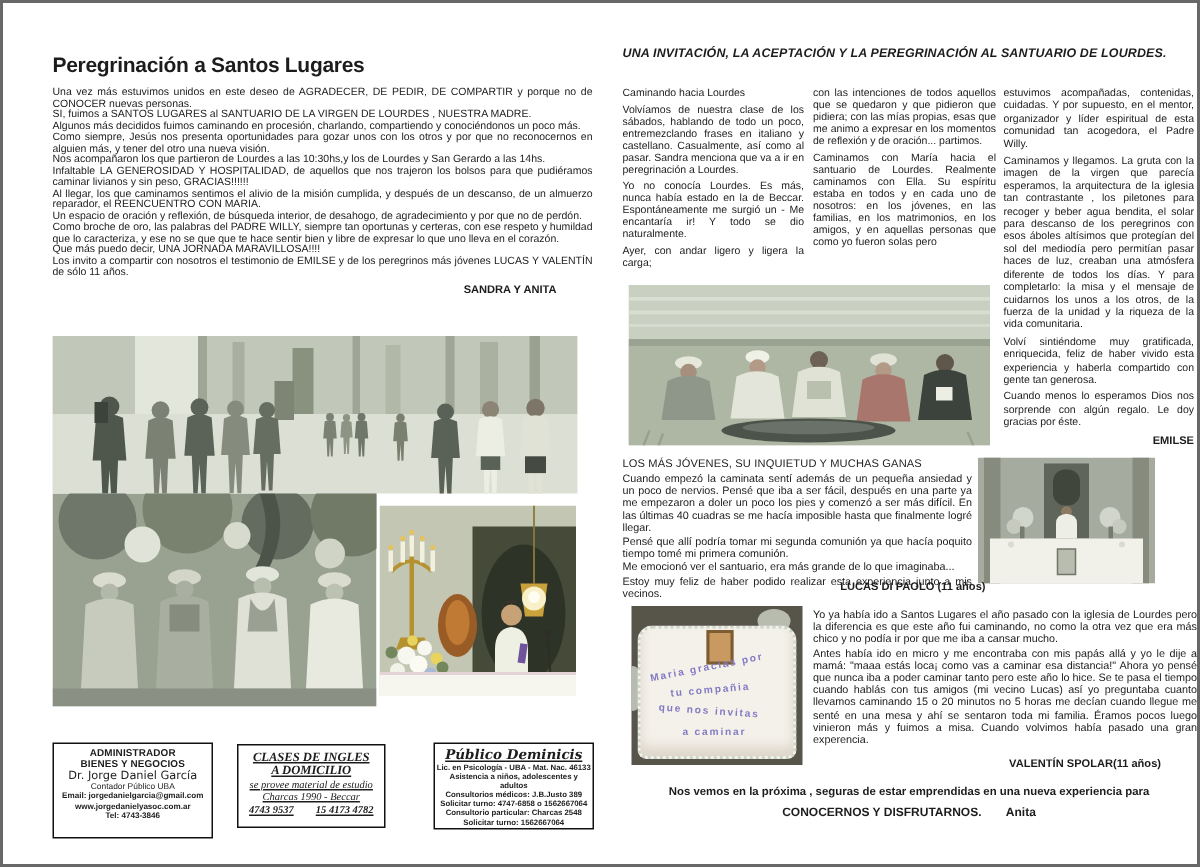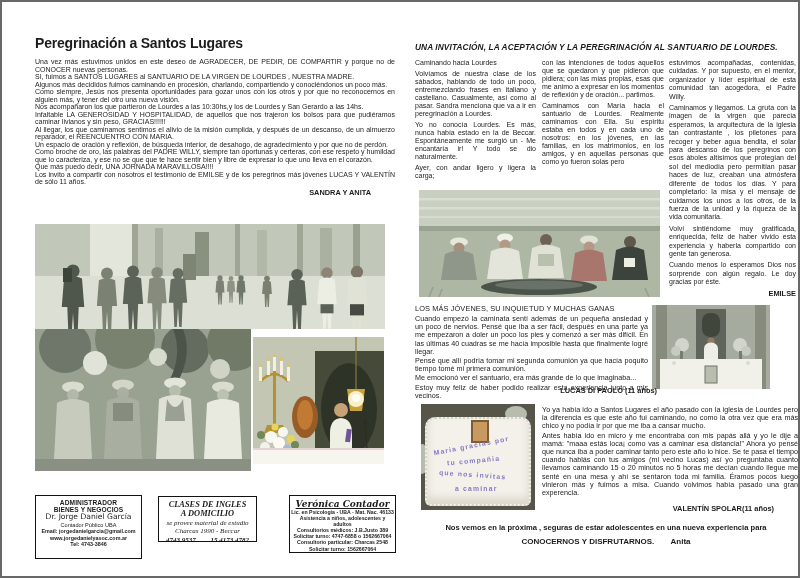--- a/index.html
+++ b/index.html
@@ -205,42 +205,42 @@
   <div class="abs adbox ad1" style="left:33px;top:493px;width:107px;height:64px;">
     <div class="t">ADMINISTRADOR</div>
     <div class="t">BIENES Y NEGOCIOS</div>
     <div class="n">Dr. Jorge Daniel García</div>
     <div class="c">Contador Público UBA</div>
     <div class="s">Email: jorgedanielgarcia@gmail.com</div>
     <div class="s">www.jorgedanielyasoc.com.ar</div>
     <div class="s">Tel: 4743-3846</div>
   </div>
 
-  <div class="abs adbox ad2" style="left:156px;top:494px;width:99px;height:46px;">
+  <div class="abs adbox ad2" style="left:156px;top:494px;width:99px;height:56px;text-decoration:underline;">
     <div class="t">CLASES DE INGLES</div>
     <div class="t">A DOMICILIO</div>
     <div class="l">se provee material de estudio</div>
     <div class="l">Charcas 1990 - Beccar</div>
     <div class="ph">
       <span>4743 9537</span>
       <span>15 4173 4782</span>
     </div>
   </div>
 
   <div class="abs adbox ad3" style="left:287px;top:493px;width:107px;height:58px;">
-    <div class="t">Verónica Contador</div>
+    <div class="t">Público Deminicis</div>
     <div class="l">Lic. en Psicología - UBA - Mat. Nac. 46133</div>
     <div class="l">Asistencia a niños, adolescentes y adultos</div>
     <div class="l">Consultorios médicos: J.B.Justo 389</div>
     <div class="l">Solicitar turno: 4747-6858 o 1562667064</div>
     <div class="l">Consultorio particular: Charcas 2548</div>
     <div class="l">Solicitar turno: 1562667064</div>
   </div>
 
-  <div class="abs rp-header" style="left:413px;top:40px;">UNA INVITACIÓN, LA ACEPTACIÓN Y LA PEREGRINACIÓN AL SANTUARIO DE LOURDES.</div>
+  <div class="abs rp-header" style="left:413px;top:28px;">UNA INVITACIÓN, LA ACEPTACIÓN Y LA PEREGRINACIÓN AL SANTUARIO DE LOURDES.</div>
 
   <div class="abs col" style="left:413px;top:57px;width:121px;">
     <p>Caminando hacia Lourdes</p>
     <p>Volvíamos de nuestra clase de los sábados, hablando de todo un poco, entremezclando frases en italiano y castellano. Casualmente, así como al pasar. Sandra menciona que va a ir en peregrinación a Lourdes.</p>
     <p>Yo no conocía Lourdes. Es más, nunca había estado en la de Beccar. Espontáneamente me surgió un - Me encantaría ir! Y todo se dio naturalmente.</p>
     <p>Ayer, con andar ligero y ligera la carga;</p>
   </div>
 
   <div class="abs col" style="left:540px;top:57px;width:122px;">
     <p>con las intenciones de todos aquellos que se quedaron y que pidieron que pidiera; con las mías propias, esas que me animo a expresar en los momentos de reflexión y de oración... partimos.</p>
@@ -335,20 +335,20 @@
   </div>
 
   <div class="abs blk" style="left:540px;top:404px;width:256px;">
     <p>Yo ya había ido a Santos Lugares el año pasado con la iglesia de Lourdes pero la diferencia es que este año fui caminando, no como la otra vez que era más chico y no podía ir por que me iba a cansar mucho.</p>
     <p>Antes había ido en micro y me encontraba con mis papás allá y yo le dije a mamá: "maaa estás loca¡ como vas a caminar esa distancia!" Ahora yo pensé que nunca iba a poder caminar tanto pero este año lo hice. Se te pasa el tiempo cuando hablás con tus amigos (mi vecino Lucas) así yo preguntaba cuanto llevamos caminando 15 o 20 minutos no 5 horas me decían cuando llegue me senté en una mesa y ahí se sentaron toda mi familia. Éramos pocos luego vinieron más y fuimos a misa. Cuando volvimos había pasado una gran experencia.</p>
   </div>
 
   <div class="abs sig-abs" style="left:540px;top:502px;width:232px;">VALENTÍN SPOLAR(11 años)</div>
 
   <div class="abs rp-footer" style="left:413px;top:521px;width:382px;">
-    <div class="f1">Nos vemos en la próxima , seguras de estar adolescentes en una nueva experiencia para</div>
+    <div class="f1">Nos vemos en la próxima , seguras de estar emprendidas en una nueva experiencia para</div>
     <div class="f2">
       <span>CONOCERNOS Y DISFRUTARNOS.</span>
       <span class="nm">Anita</span>
     </div>
   </div>
 
 </div>
 
 </body></html>

